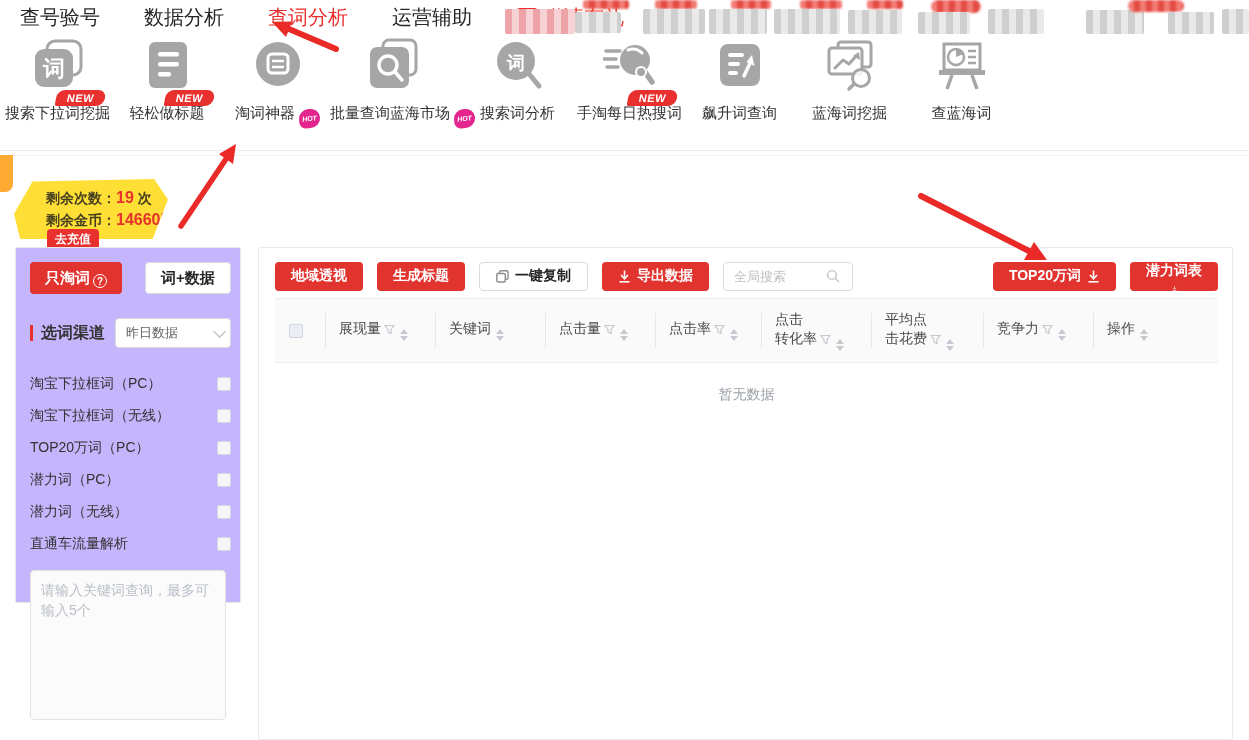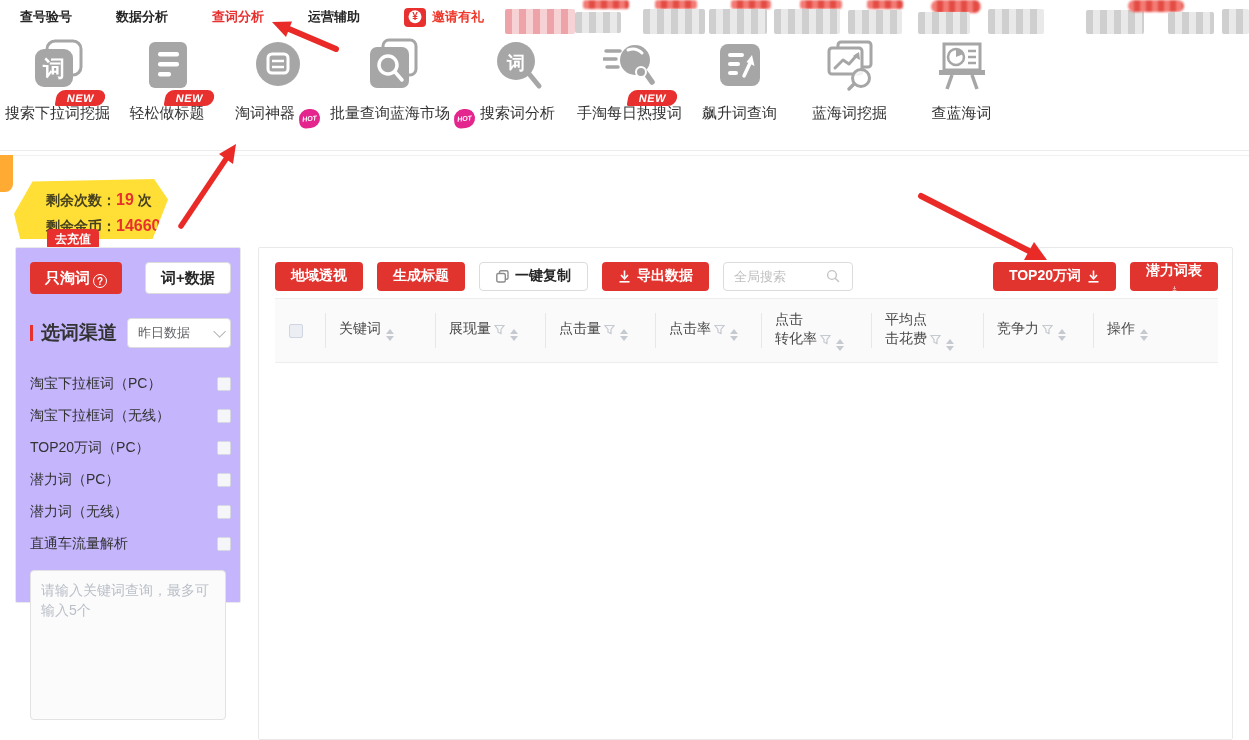--- a/index.html
+++ b/index.html
@@ -1,21 +1,21 @@
 <!DOCTYPE html>
 <html><head>
 <meta charset="utf-8">
 <style>
   * { margin:0; padding:0; box-sizing:border-box; }
   html,body { width:1249px; height:740px; background:#fff; font-family:"Liberation Sans","DejaVu Sans",sans-serif; overflow:hidden; }
   #stage { position:relative; width:1249px; height:740px; background:#fff; overflow:hidden; }
 
   
   .topnav { position:absolute; left:0; top:0; width:1249px; height:34px; background:#fff; display:flex; align-items:center; gap:44px; padding-left:20px; }
-  .nav-item { font-size:13px; font-weight:700; color:#262626; white-space:nowrap; cursor:pointer; }
+  .nav-item { font-size:20px; font-weight:400; color:#262626; white-space:nowrap; cursor:pointer; }
   .nav-item.active { color:#e8312f; }
   .nav-invite { display:flex; align-items:center; gap:6px; color:#ee3a2c; }
   .gift-ico { width:22px; height:19px; background:#e8312f; border-radius:4px; position:relative; display:inline-block; }
   .gift-ico::before { content:"¥"; position:absolute; left:50%; top:50%; transform:translate(-50%,-52%); width:13px; height:13px; background:#fff; color:#e8312f; border-radius:50%; font-size:10px; font-weight:700; text-align:center; line-height:13px; }
 
   
   .mosaic { position:absolute; border-radius:2px; filter:blur(.6px);
     background-image:repeating-linear-gradient(90deg,#cfcfcf 0 7px,#e9e9e9 7px 14px),repeating-linear-gradient(0deg,rgba(255,255,255,.45) 0 7px,rgba(0,0,0,.05) 7px 14px); }
   .mosaic.pink { background-image:repeating-linear-gradient(90deg,#eda3a8 0 7px,#f7d2d4 7px 14px),repeating-linear-gradient(0deg,rgba(255,255,255,.5) 0 7px,rgba(0,0,0,.04) 7px 14px); }
   .chip { position:absolute; background:#ef4f47; border-radius:3px; filter:blur(.8px);
@@ -31,38 +31,38 @@
   .badge-hot { display:inline-block; vertical-align:-3px; margin-left:4px; width:21px; height:19px; background:#e3258d; color:#fff; font-size:7px; font-style:italic; font-weight:700; border-radius:50% 45% 48% 6px; line-height:20px; text-align:center; transform:rotate(-6deg); }
 
   
   .hr1 { position:absolute; left:0; top:150px; width:1249px; height:1px; background:#ececec; }
   .hr2 { position:absolute; left:0; top:155px; width:1249px; height:1px; background:#f1f1f1; }
 
   
   .side-tab { position:absolute; left:0; top:155px; width:13px; height:37px; background:#ffaa33; border-radius:0 0 8px 0; }
   .balloon { position:absolute; left:14px; top:179px; width:154px; height:60px; background:#ffdf35;
     clip-path:polygon(12% 4%, 91% 0, 100% 34%, 90% 100%, 4% 100%, 0 58%); padding:8px 0 0 32px; }
-  .balloon .brow { font-size:14px; font-weight:700; color:#474120; line-height:26px; white-space:nowrap; }
+  .balloon .brow { font-size:14px; font-weight:700; color:#474120; line-height:21px; white-space:nowrap; }
   .balloon .bval { color:#e8312f; font-size:16px; }
   .recharge-btn { position:absolute; left:47px; top:229px; width:52px; height:21px; background:#e8312f; color:#fff; font-size:12px; font-weight:700; border:none; border-radius:4px; cursor:pointer; line-height:21px; text-align:center; }
 
   
   .arrows { position:absolute; left:0; top:0; width:1249px; height:740px; pointer-events:none; z-index:50; }
 
   
   .sidebar { position:absolute; left:15px; top:247px; width:226px; height:356px; background:#c4b5fd; border:1px solid #e9e9e9; border-radius:2px; padding:14px 9px 0 14px; }
   .mode-row { display:flex; justify-content:space-between; }
   .btn-red { background:#e2342f; color:#fff; font-weight:700; font-size:15px; border:none; border-radius:4px; cursor:pointer; }
   .btn-ghost { background:#fff; color:#262626; font-weight:700; font-size:15px; border:1px solid #dcdcdc; border-radius:4px; cursor:pointer; }
   .mode-row .btn-red { width:92px; height:32px; }
   .mode-row .btn-ghost { width:86px; height:32px; }
   .qmark { display:inline-block; width:14px; height:14px; border:1px solid #fff; border-radius:50%; font-size:10px; line-height:13px; text-align:center; margin-left:3px; vertical-align:-2px; font-weight:700; }
   .channel-row { margin-top:24px; display:flex; align-items:center; }
   .red-bar { width:3px; height:16px; background:#e8312f; margin-right:8px; }
-  .channel-label { font-size:19px; font-weight:700; color:#333; }
+  .channel-label { font-size:16px; font-weight:700; color:#333; }
   .select { margin-left:10px; flex:1; height:30px; border:1px solid #dcdcdc; border-radius:4px; display:flex; align-items:center; justify-content:space-between; padding:0 8px 0 10px; cursor:pointer; background:#fff; }
   .select .sval { font-size:13px; color:#606266; }
   .chev { width:9px; height:9px; border-right:1.5px solid #b5b5b5; border-bottom:1.5px solid #b5b5b5; transform:rotate(45deg) translateY(-3px); }
   .opts { margin-top:20px; }
   .opt-row { display:flex; align-items:center; justify-content:space-between; height:32px; cursor:pointer; }
   .opt-row .olabel { font-size:14px; color:#333; }
   .cbox { width:14px; height:14px; border:1px solid #d6dae0; border-radius:2px; background:#f4f6f9; }
   .kw-area { margin-top:10px; width:196px; height:150px; background:#fbfbfb; border:1px solid #e2e2e2; border-radius:4px; resize:none; padding:9px 10px; font-size:14px; color:#333; font-family:inherit; line-height:1.45; }
   .kw-area::placeholder { color:#b9bec7; }
 
@@ -350,30 +350,30 @@
         </button>
       </div>
     </div>
 
     <div class="thead">
       <div class="th" style="width:50px;">
           <span class="hdr-cbox"></span>
         </div>
 
       <div class="th" style="width:110px;">
-        <span class="icon-inline"><span>关键词</span><span class="sorter">
-              <i class="up"></i>
-              <i class="dn"></i>
-            </span></span>
-      </div>
-
-      <div class="th" style="width:110px;">
         <span class="icon-inline"><span>展现量</span><svg class="funnel" width="11" height="11" viewBox="0 0 11 11">
               <path d="M1 1.5 H10 L7 5.5 V9.5 L4 8.2 V5.5 Z" fill="none" stroke="#c5c9d0" stroke-width="1.2"></path>
             </svg><span class="sorter">
+              <i class="up"></i>
+              <i class="dn"></i>
+            </span></span>
+      </div>
+
+      <div class="th" style="width:110px;">
+        <span class="icon-inline"><span>关键词</span><span class="sorter">
               <i class="up"></i>
               <i class="dn"></i>
             </span></span>
       </div>
 
       <div class="th" style="width:110px;">
         <span class="icon-inline"><span>点击量</span><svg class="funnel" width="11" height="11" viewBox="0 0 11 11">
               <path d="M1 1.5 H10 L7 5.5 V9.5 L4 8.2 V5.5 Z" fill="none" stroke="#c5c9d0" stroke-width="1.2"></path>
             </svg><span class="sorter">
               <i class="up"></i>
@@ -424,15 +424,16 @@
       </div>
 
       <div class="th" style="width:125px;">
         <span class="icon-inline"><span>操作</span><span class="sorter">
               <i class="up"></i>
               <i class="dn"></i>
             </span></span>
       </div>
     </div>
 
+    <div class="empty">暂无数据</div>
   </div>
 
 </div>
 
 </body></html>

